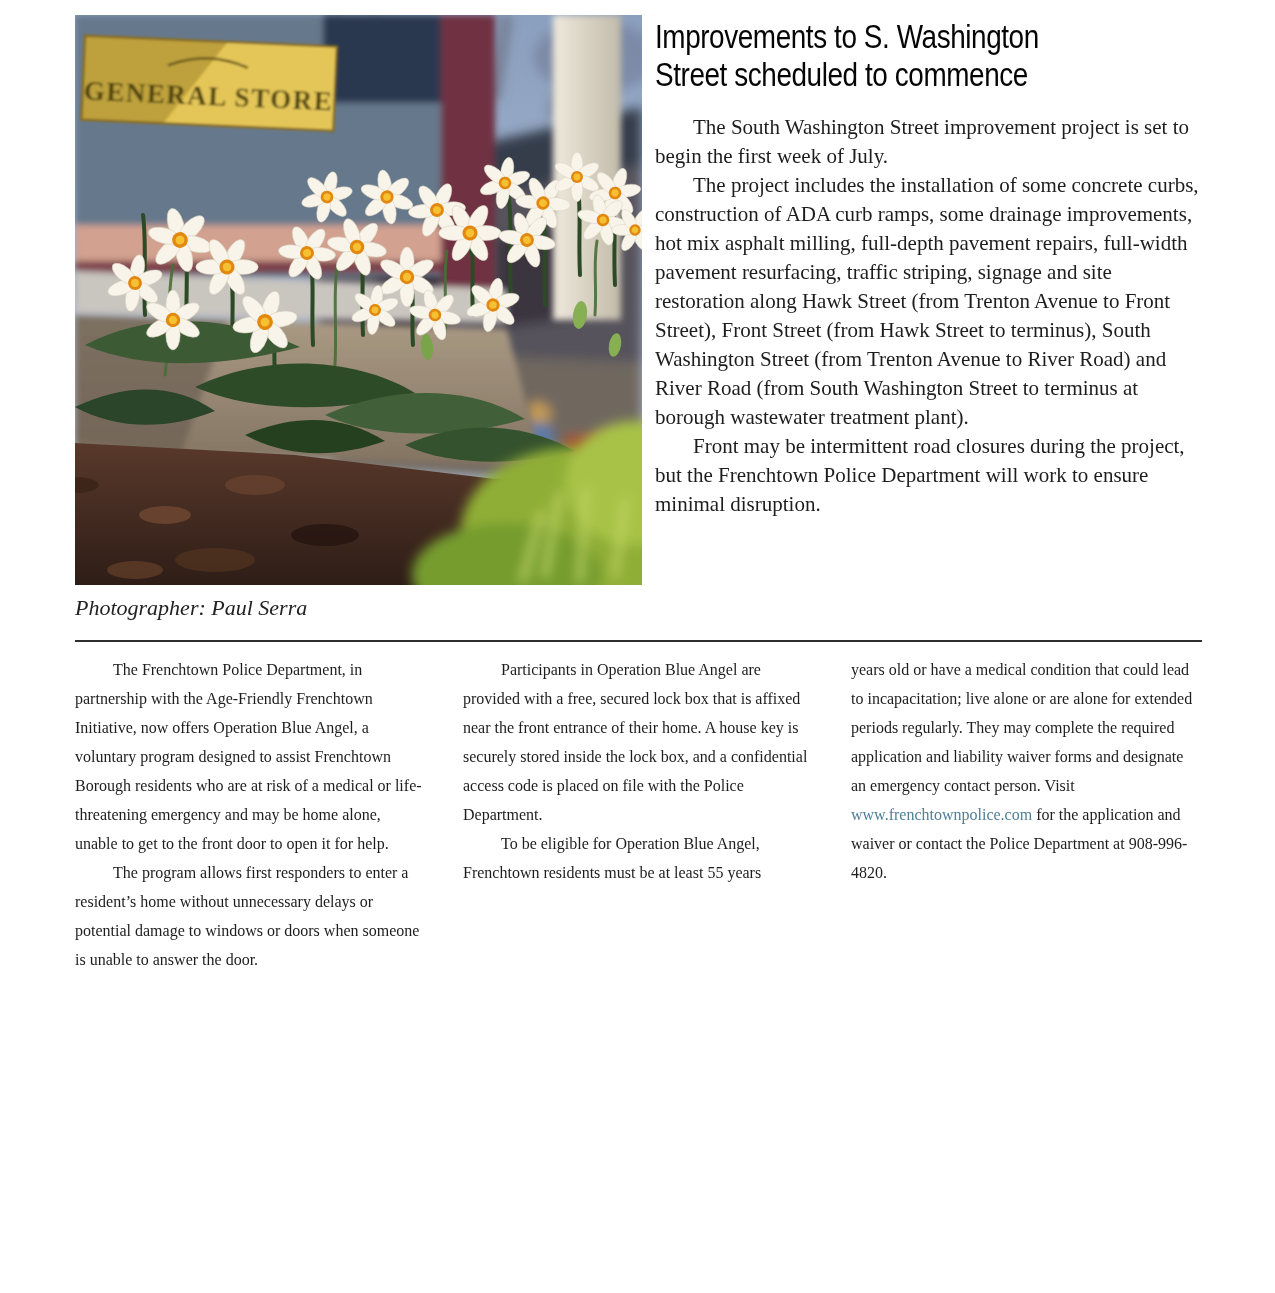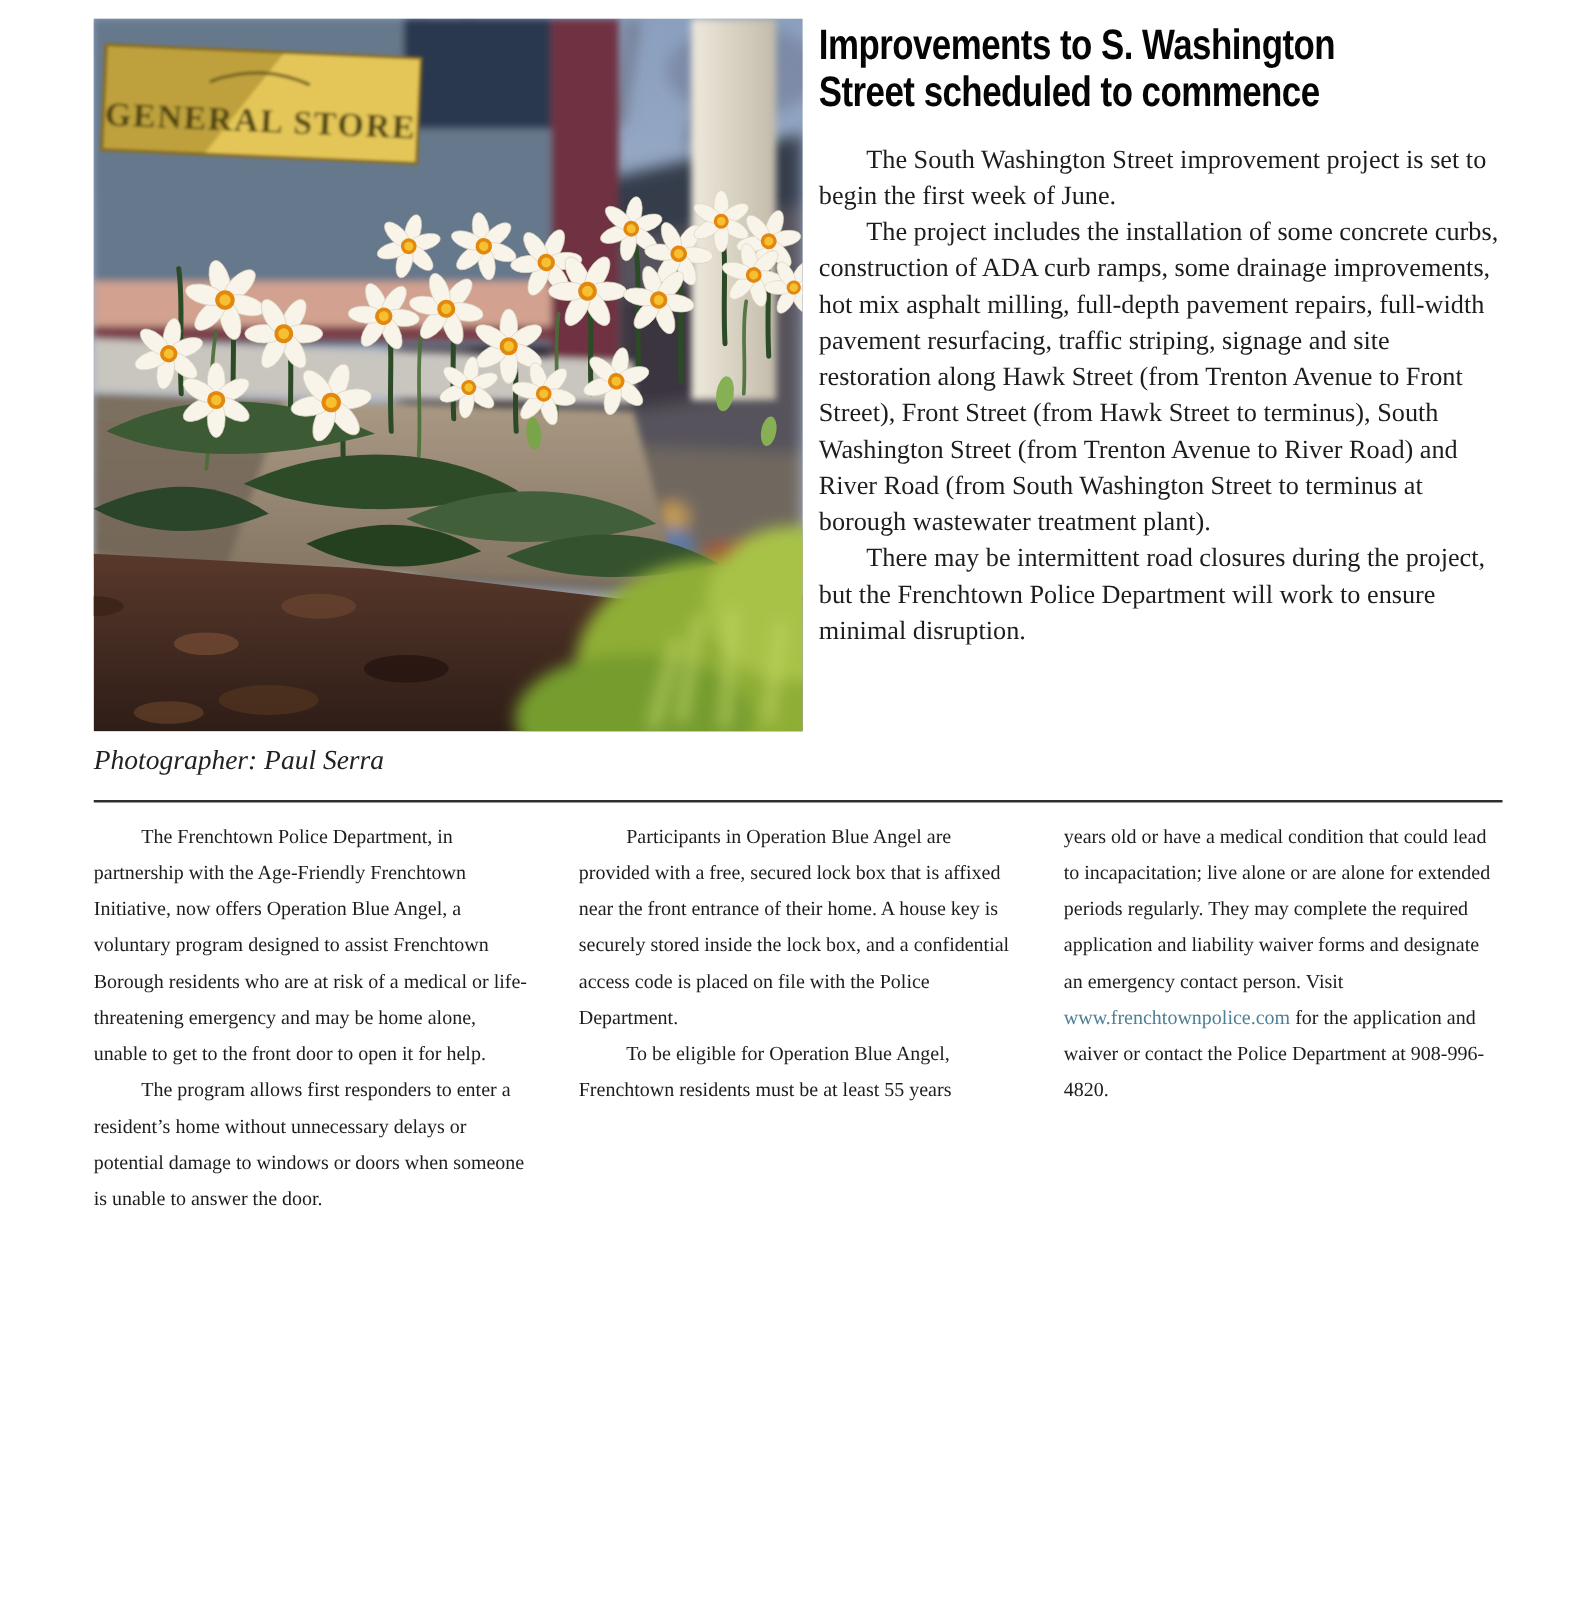--- a/index.html
+++ b/index.html
@@ -4,21 +4,21 @@
 <style>
   html,body{margin:0;padding:0;background:#ffffff;}
   body{width:1275px;height:1293px;position:relative;font-family:"Liberation Serif",serif;color:#1d1d1d;-webkit-font-smoothing:antialiased;}
   .page{position:absolute;left:75px;top:15px;width:1127px;}
   .top-row{display:flex;align-items:flex-start;}
   figure{margin:0;padding:0;}
   .photo-wrap{width:567px;flex:0 0 567px;}
   .photo-svg{display:block;width:567px;height:570px;background:#9aa7b8;}
   .caption{margin-top:11px;font-style:italic;font-size:22px;line-height:24px;color:#222;}
   .article1{margin-left:13px;width:547px;}
-  .hl{font-family:"Liberation Sans",sans-serif;font-weight:700;color:#050505;letter-spacing:-0.5px;}
+  .hl{font-family:"Liberation Sans",sans-serif;font-weight:400;color:#050505;letter-spacing:-0.5px;}
   .hl-line{display:block;white-space:nowrap;font-size:34px;line-height:38px;transform:scaleX(0.82);transform-origin:0 0;}
   h1{margin:2px 0 20px 0;}
   .article1 p{font-size:21px;line-height:29px;margin:0;text-indent:38px;}
   .divider{border:none;border-top:2px solid #2e2e2e;margin:20px 0 0 0;}
   h2{margin:18px 0 0 0;}
   .hl2{display:block;white-space:nowrap;font-size:35px;line-height:40px;transform:scaleX(0.78);transform-origin:0 0;}
   .columns{display:flex;gap:38px;margin-top:13px;}
   .col{width:350px;flex:0 0 350px;font-size:16px;line-height:29px;}
   .col p{margin:0;text-indent:38px;}
   .col p.no-indent{text-indent:0;}
@@ -185,23 +185,23 @@
           <path d="M470,560 l14,-80 M505,565 l6,-90 M540,560 l10,-75 M448,565 l18,-66" stroke="#c6dc68" stroke-width="6" stroke-linecap="round" opacity="0.8"></path>
         </g>
       </svg>
     </figure>
 
     <section class="article1">
       <h1 class="hl">
         <span class="hl-line">Improvements to S. Washington</span>
         <span class="hl-line">Street scheduled to commence</span>
       </h1>
-      <p>The South Washington Street improvement project is set to begin the first week of June.</p>
+      <p>The South Washington Street improvement project is set to begin the first week of July.</p>
       <p>The project includes the installation of some concrete curbs, construction of ADA curb ramps, some drainage improvements, hot mix asphalt milling, full-depth pavement repairs, full-width pavement resurfacing, traffic striping, signage and site restoration along Hawk Street (from Trenton Avenue to Front Street), Front Street (from Hawk Street to terminus), South Washington Street (from Trenton Avenue to River Road) and River Road (from South Washington Street to terminus at borough wastewater treatment plant).</p>
-      <p>There may be intermittent road closures during the project, but the Frenchtown Police Department will work to ensure minimal disruption.</p>
+      <p>Front may be intermittent road closures during the project, but the Frenchtown Police Department will work to ensure minimal disruption.</p>
     </section>
   </div>
 
   <figcaption class="caption">Photographer: Paul Serra</figcaption>
 
   <hr class="divider">
 
   <section>
     <div class="columns">
       <div class="col">

